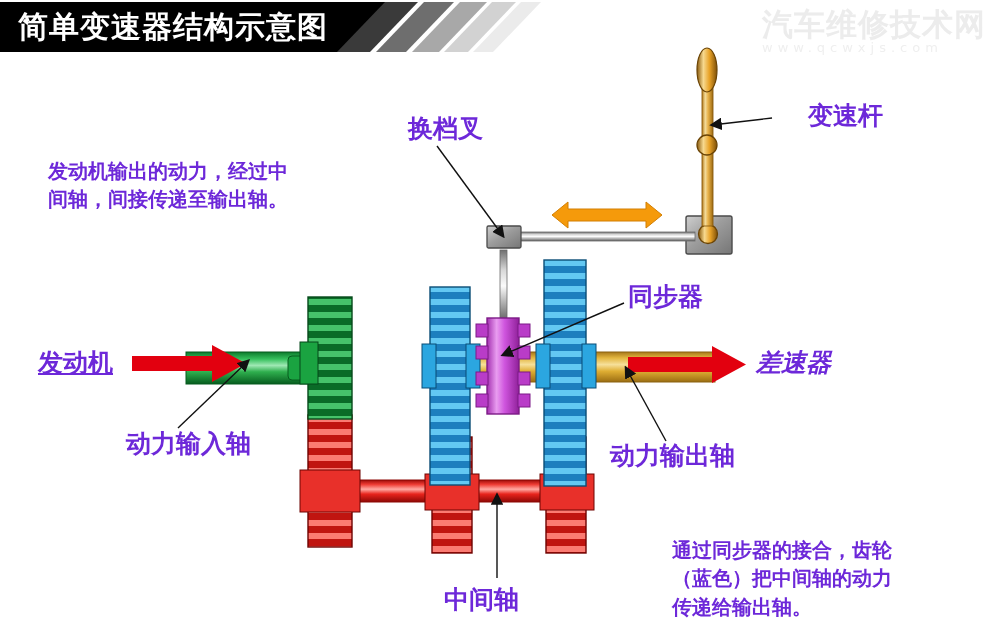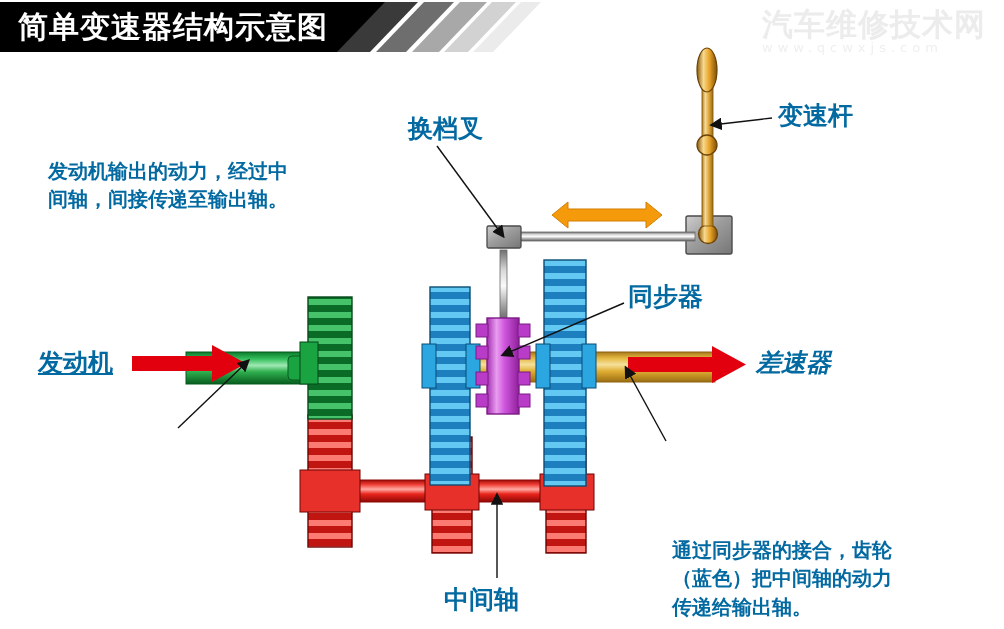--- a/index.html
+++ b/index.html
@@ -26,21 +26,21 @@
     left:762px;top:4px;width:240px;
     font-size:31px;font-weight:bold;color:#ececec;
     letter-spacing:1px;white-space:nowrap;
   }
   .wm-sub{
     left:762px;top:40px;width:240px;
     font-size:13px;color:#efefef;letter-spacing:5px;white-space:nowrap;
   }
 
   
-  .lbl{position:absolute;color:#0369a1;white-space:nowrap;line-height:1.28;}
+  .lbl{position:absolute;color:#6d28d9;white-space:nowrap;line-height:1.28;}
   .lbl-big{font-size:25px;font-weight:bold;}
   .lbl-note{font-size:20px;font-weight:bold;line-height:1.42;white-space:pre;}
 </style>
 </head>
 <body>
 
 <div id="stage">
 
   <div class="banner-wrap">
     <svg width="1004" height="54" viewBox="0 0 1004 54">
@@ -218,25 +218,27 @@
 
   <div class="lbl lbl-note" style="left:48px;top:157px;">发动机输出的动力，经过中
 间轴，间接传递至输出轴。</div>
 
   <div class="lbl lbl-note" style="left:672px;top:536px;">通过同步器的接合，齿轮
 （蓝色）把中间轴的动力
 传递给输出轴。</div>
 
   <div class="lbl lbl-big" style="left:408px;top:113px;">换档叉</div>
 
-  <div class="lbl lbl-big" style="left:778px;top:100px;">变速杆</div>
+  <div class="lbl lbl-big" style="left:808px;top:100px;">变速杆</div>
 
   <div class="lbl lbl-big" style="left:628px;top:281px;">同步器</div>
 
   <div class="lbl lbl-big" style="left:38px;top:347px;text-decoration:underline;">发动机</div>
 
   <div class="lbl lbl-big" style="left:756px;top:347px;font-style:italic;">差速器</div>
 
-
+  <div class="lbl lbl-big" style="left:126px;top:428px;">动力输入轴</div>
+
+  <div class="lbl lbl-big" style="left:610px;top:440px;">动力输出轴</div>
 
   <div class="lbl lbl-big" style="left:444px;top:586px;font-family:Liberation Mono, monospace;">中间轴</div>
 
 </div>
 
 </body></html>

